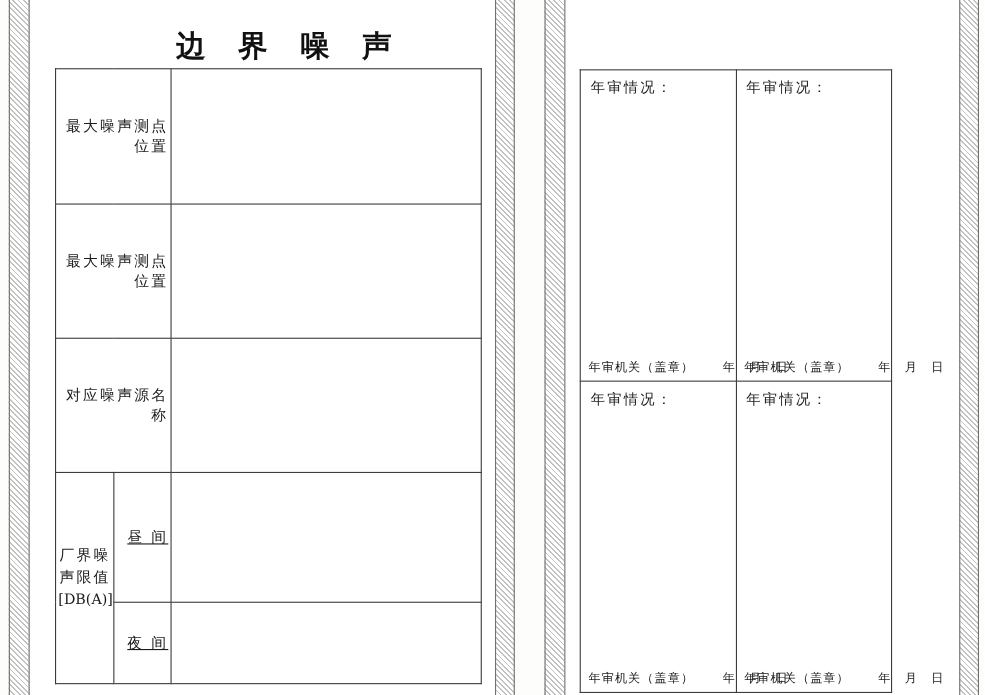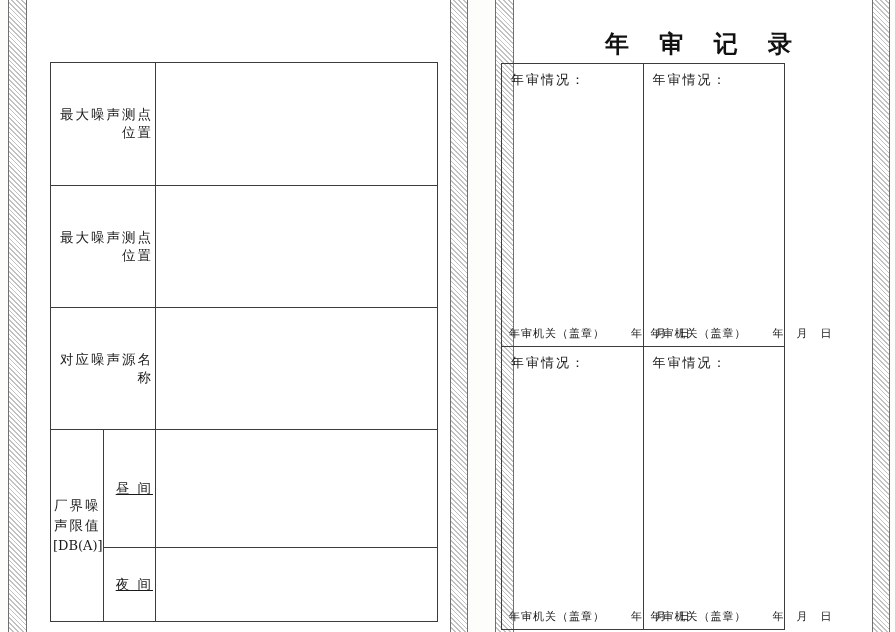--- a/index.html
+++ b/index.html
@@ -108,21 +108,21 @@
     letter-spacing: 2px;
   }
   .stacked-label .unit {
     letter-spacing: 0px;
     font-size: 13px;
   }
 
   
   .review-table {
     position: absolute;
-    left: 501px;
+    left: 527px;
     top: 63px;
     width: 284px;
     height: 564px;
     border-collapse: collapse;
     table-layout: fixed;
   }
   .review-table td {
     border: 1px solid #3c3c3c;
     vertical-align: top;
     padding: 0;
@@ -158,20 +158,21 @@
   <div class="page page-left">
     <div class="border-strip" style="left:0px;"></div>
     <div class="strip-outline" style="left:0px;"></div>
     <div class="strip-outline" style="left:18px;"></div>
 
     <div class="border-strip" style="left:442px;"></div>
     <div class="strip-outline" style="left:442px;"></div>
     <div class="strip-outline" style="left:459px;"></div>
   </div>
 
+  <div class="doc-title title-left">边 界 噪 声</div>
 
   <table class="noise-table">
     <tbody>
         <tr>
       <td class="lbl" colspan="2" style="height:118px;">最大噪声测点位置</td>
       <td class="val"></td>
     </tr>
     <tr>
       <td class="lbl" colspan="2" style="height:117px;">最大噪声测点位置</td>
       <td class="val"></td>
@@ -201,21 +202,20 @@
   <div class="page page-right">
     <div class="border-strip" style="left:0px;"></div>
     <div class="strip-outline" style="left:0px;"></div>
     <div class="strip-outline" style="left:18px;"></div>
 
     <div class="border-strip" style="left:377px;"></div>
     <div class="strip-outline" style="left:377px;"></div>
     <div class="strip-outline" style="left:394px;"></div>
   </div>
 
-  <div class="doc-title title-right">年 审 记 录</div>
 
   <table class="review-table">
     <tbody>
         <tr>
       <td style="width:50%; height:282px;">
         <div class="cell-head">年审情况：</div>
         <div class="cell-foot">
           <span>年审机关（盖章）</span><span class="gap-a"></span><span>年</span><span class="gap-b"></span><span>月</span><span class="gap-c"></span><span>日</span>
         </div>
       </td>

